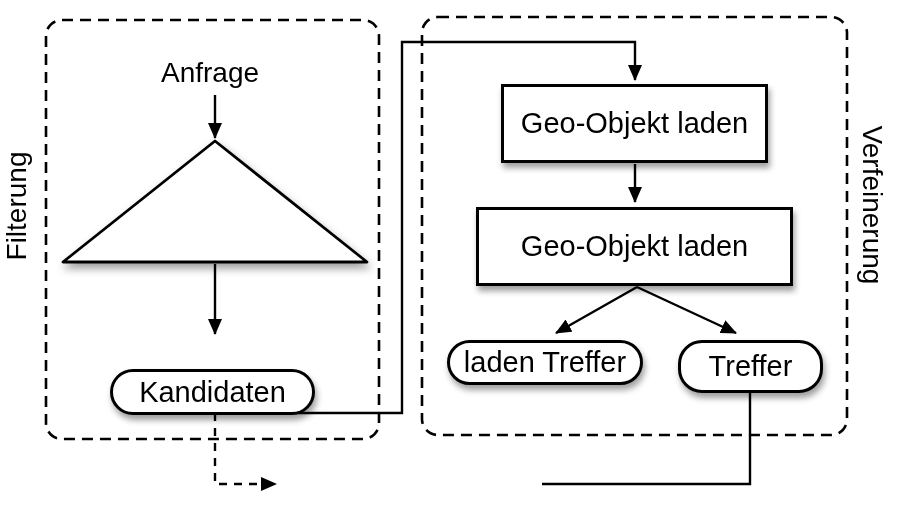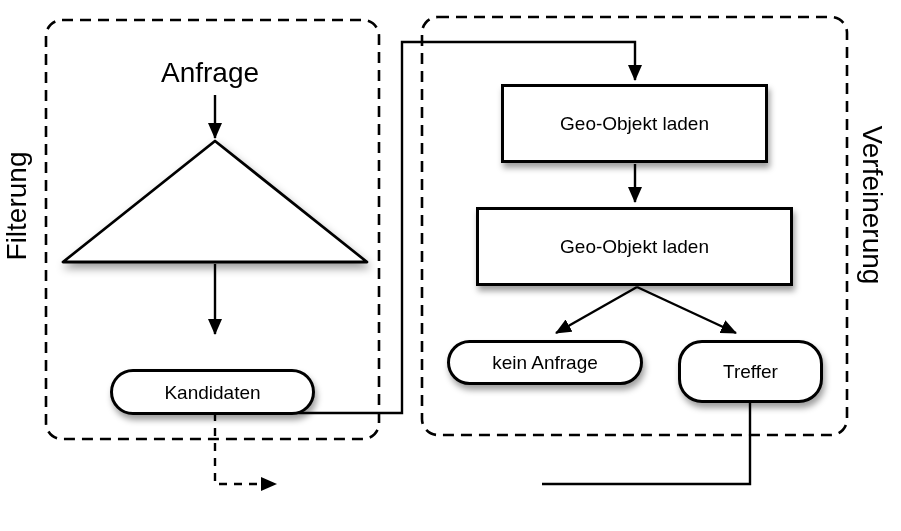--- a/index.html
+++ b/index.html
@@ -20,21 +20,21 @@
     filter:drop-shadow(2px 5px 4px rgba(0,0,0,0.38));
   }
   .edge{fill:none;stroke:var(--stroke,#000);stroke-width:2.4;}
   .edge.dashed{stroke-dasharray:8 7;}
   #arr path{fill:var(--stroke,#000);}
   .node{
     position:absolute;z-index:2;box-sizing:border-box;
     background:var(--node-fill,#fff);
     border:3px solid var(--stroke,#000);
     display:flex;align-items:center;justify-content:center;
-    font-size:19px;line-height:1;white-space:nowrap;
+    font-size:29px;line-height:1;white-space:nowrap;
     box-shadow:2px 5px 6px rgba(0,0,0,0.38);
   }
   .stadium{border-radius:24px;}
   .floating-label{
     position:absolute;z-index:3;white-space:nowrap;
     transform:translate(-50%,-50%);
     font-size:27px;line-height:1;
   }
   .group-label{
     position:absolute;z-index:3;white-space:nowrap;
@@ -75,18 +75,18 @@
 
   <div class="floating-label" style="left:210px;top:73px;font-size:28px;">Anfrage</div>
 
 
   <div class="node stadium" style="left:110px;top:339px;width:205px;height:46px;margin-top:30px;">Kandidaten</div>
 
   <div class="node" style="left:501px;top:84px;width:267px;height:79px;">Geo-Objekt laden</div>
 
   <div class="node" style="left:476px;top:207px;width:317px;height:79px;">Geo-Objekt laden</div>
 
-  <div class="node stadium" style="left:447px;top:340px;width:196px;height:45px;">kein Anfrage</div>
+  <div class="node stadium" style="left:447px;top:340px;width:196px;height:45px;">laden Treffer</div>
 
-  <div class="node stadium" style="left:678px;top:340px;width:145px;height:63px;">Treffer</div>
+  <div class="node stadium" style="left:678px;top:340px;width:145px;height:53px;">Treffer</div>
 
 
 </div>
 
 </body></html>

